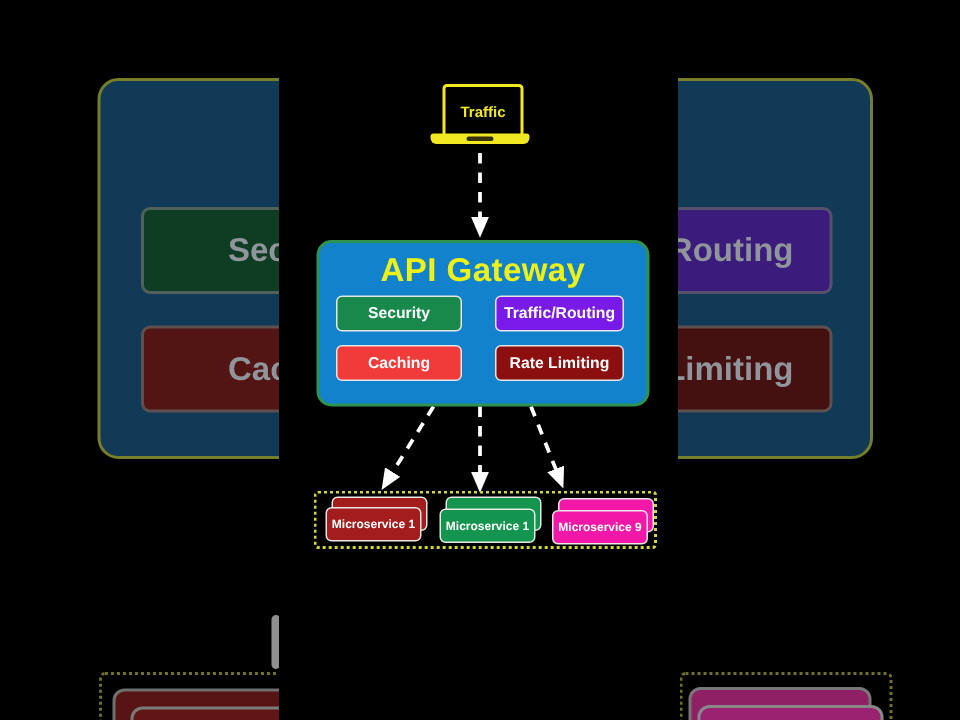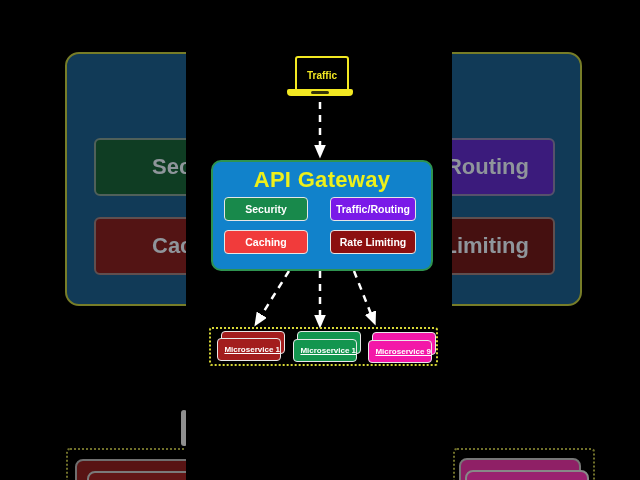--- a/index.html
+++ b/index.html
@@ -33,21 +33,21 @@
     font-size:22px;font-weight:800;letter-spacing:.3px;}
   .pill{position:absolute;height:24px;border:1.5px solid #e6e6e6;border-radius:4px;
     box-sizing:border-box;display:flex;align-items:center;justify-content:center;
     color:#fff;font-size:10.5px;font-weight:700;white-space:nowrap;}
 
   
   .ms-cont{position:absolute;left:209px;top:327px;width:229px;height:39px;
     border:2px dotted #d6d636;border-radius:3px;box-sizing:border-box;}
   .ms-card{position:absolute;width:64px;height:23px;border:1.5px solid #e8e8e8;
     border-radius:4px;box-sizing:border-box;display:flex;align-items:center;
-    justify-content:flex-end;color:#fff;font-size:8px;font-weight:700;white-space:nowrap;text-decoration:underline;}
+    justify-content:center;color:#fff;font-size:8px;font-weight:700;white-space:nowrap;}
 
   svg.arrows{position:absolute;left:0;top:0;pointer-events:none;}
 </style>
 </head>
 <body>
 
 <div class="stage">
 
   <div class="ghost-left">
     <div class="gbox" style="left:65px;top:52px;width:200px;height:250px;">

